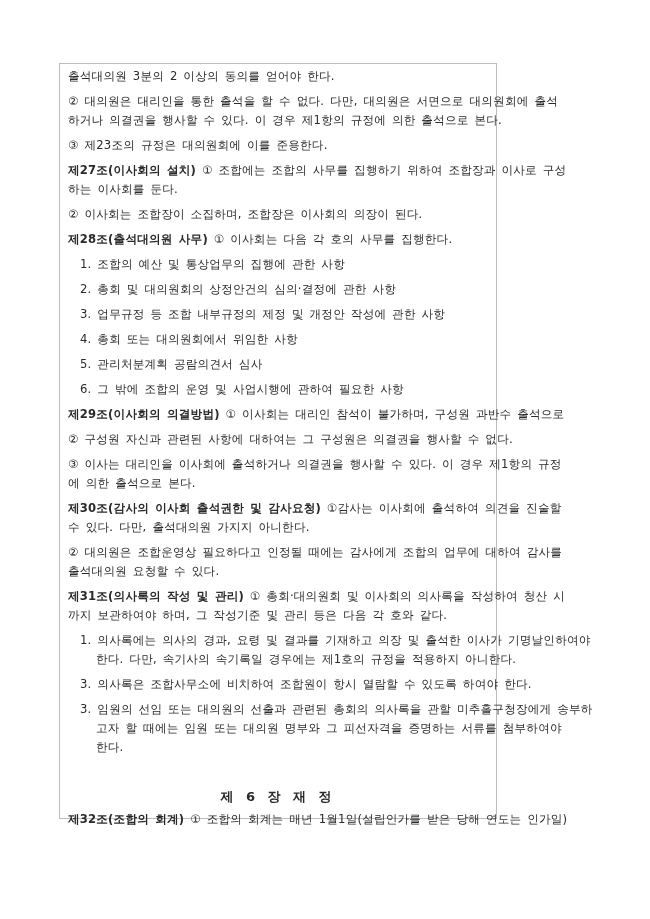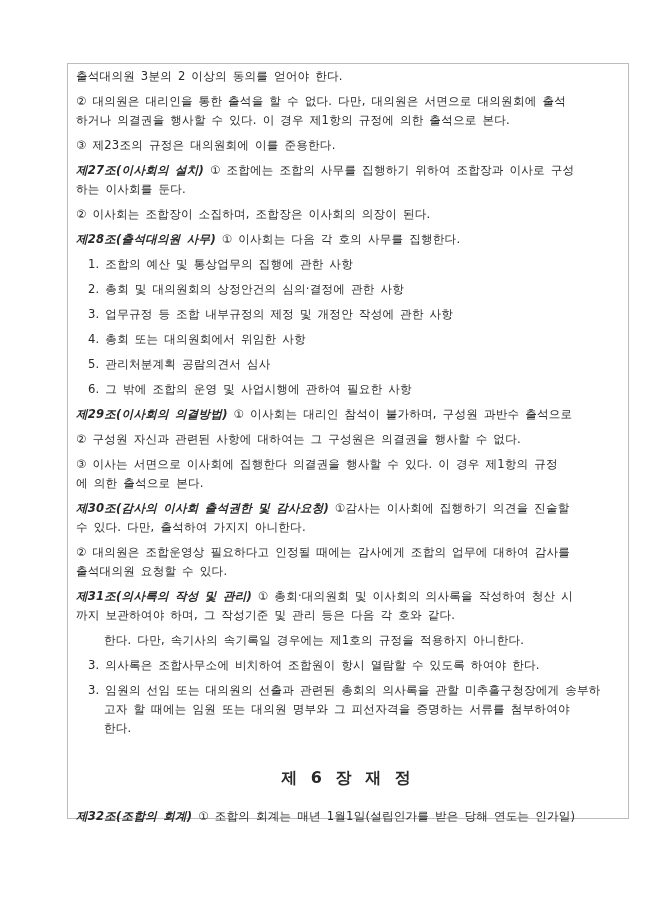--- a/index.html
+++ b/index.html
@@ -10,49 +10,49 @@
     body {
       width: 650px;
       height: 919px;
       position: relative;
       overflow: hidden;
       font-family: "DejaVu Sans", sans-serif;
       color: #2a2a2a;
     }
     .page-box {
       position: absolute;
-      left: 67px;
+      left: 59px;
       top: 63px;
-      width: 562px;
+      width: 438px;
       height: 756px;
       border: 1px solid #bdbdbd;
       box-sizing: border-box;
       padding: 3px 8px 12px 8px;
     }
     .line {
       font-size: 11.6px;
       line-height: 19px;
       white-space: nowrap;
       letter-spacing: 0.2px;
       word-spacing: 2px;
     }
     .para { margin-bottom: 6px; }
-    .bold { font-weight: bold; font-style: italic; }
+    .bold { font-weight: bold; }
     .item {
       padding-left: 12px;
       margin-bottom: 6px;
     }
     .item .line.cont { padding-left: 16px; }
     .chapter {
       text-align: center;
-      font-size: 16px;
+      font-size: 13px;
       font-weight: bold;
       letter-spacing: 4px;
       margin-top: 30px;
-      margin-bottom: 20px;
+      margin-bottom: 4px;
       line-height: 19px;
     }
   </style>
 </head>
 <body>
 
 <div class="page-box">
 
   <div class="para">
     <div class="line">출석대의원 3분의 2 이상의 동의를 얻어야 한다.</div>
@@ -95,38 +95,39 @@
       <div class="line">6. 그 밖에 조합의 운영 및 사업시행에 관하여 필요한 사항</div>
     </div>
 
   <div class="para">
     <div class="line"><span class="bold">제29조(이사회의 의결방법)</span><span> ① 이사회는 대리인 참석이 불가하며, 구성원 과반수 출석으로</span></div>
   </div>
   <div class="para">
     <div class="line">② 구성원 자신과 관련된 사항에 대하여는 그 구성원은 의결권을 행사할 수 없다.</div>
   </div>
   <div class="para">
-    <div class="line">③ 이사는 서면으로 이사회에 집행한다 의결권을 행사할 수 있다. 이 경우 제1항의 규정</div>
+    <div class="line">③ 이사는 대리인을 이사회에 출석하거나 의결권을 행사할 수 있다. 이 경우 제1항의 규정</div>
     <div class="line">에 의한 출석으로 본다.</div>
   </div>
 
   <div class="para">
-    <div class="line"><span class="bold">제30조(감사의 이사회 출석권한 및 감사요청)</span><span> ①감사는 이사회에 집행하기 의견을 진술할</span></div>
-    <div class="line">수 있다. 다만, 출석하여 가지지 아니한다.</div>
+    <div class="line"><span class="bold">제30조(감사의 이사회 출석권한 및 감사요청)</span><span> ①감사는 이사회에 출석하여 의견을 진술할</span></div>
+    <div class="line">수 있다. 다만, 출석대의원 가지지 아니한다.</div>
   </div>
   <div class="para">
     <div class="line">② 대의원은 조합운영상 필요하다고 인정될 때에는 감사에게 조합의 업무에 대하여 감사를</div>
     <div class="line">출석대의원 요청할 수 있다.</div>
   </div>
 
   <div class="para">
     <div class="line"><span class="bold">제31조(의사록의 작성 및 관리)</span><span> ① 총회·대의원회 및 이사회의 의사록을 작성하여 청산 시</span></div>
     <div class="line">까지 보관하여야 하며, 그 작성기준 및 관리 등은 다음 각 호와 같다.</div>
   </div>
   <div class="item">
+    <div class="line">1. 의사록에는 의사의 경과, 요령 및 결과를 기재하고 의장 및 출석한 이사가 기명날인하여야</div>
     <div class="line cont">한다. 다만, 속기사의 속기록일 경우에는 제1호의 규정을 적용하지 아니한다.</div>
   </div>
   <div class="item">
     <div class="line">3. 의사록은 조합사무소에 비치하여 조합원이 항시 열람할 수 있도록 하여야 한다.</div>
   </div>
   <div class="item">
     <div class="line">3. 임원의 선임 또는 대의원의 선출과 관련된 총회의 의사록을 관할 미추홀구청장에게 송부하</div>
     <div class="line cont">고자 할 때에는 임원 또는 대의원 명부와 그 피선자격을 증명하는 서류를 첨부하여야</div>
     <div class="line cont">한다.</div>
   </div>

